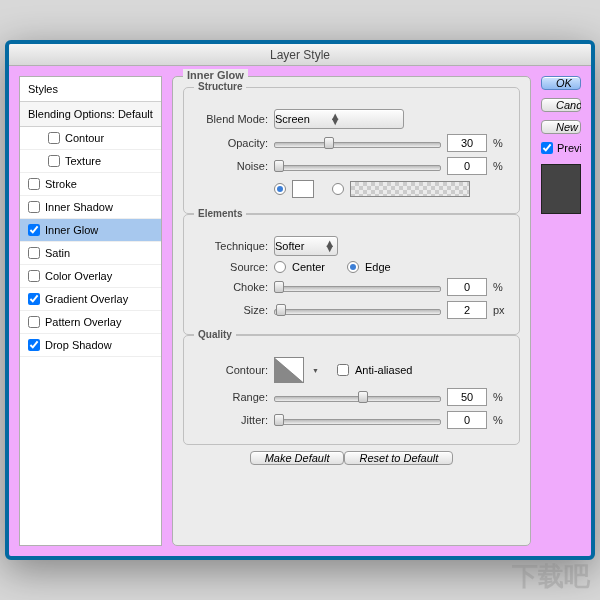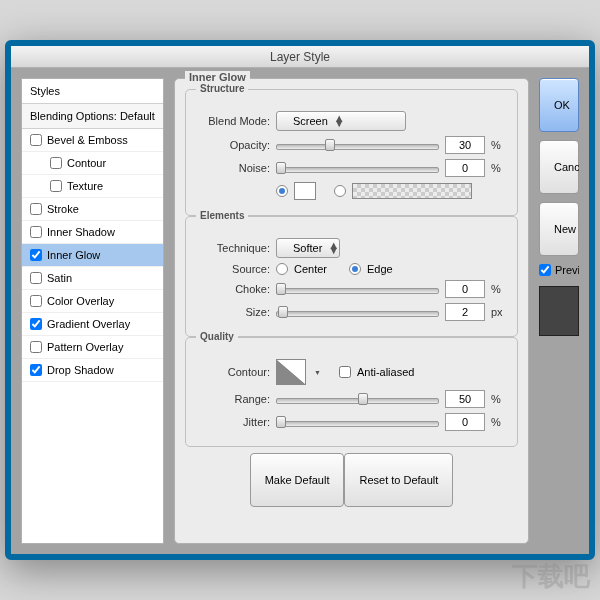--- a/index.html
+++ b/index.html
@@ -1,17 +1,17 @@
 <!DOCTYPE html>
 <html><head>
 <meta charset="utf-8">
 <style>
 * { box-sizing: border-box; font-family: "Lucida Grande", Arial, sans-serif; font-size: 11px; }
 body { margin: 0; background: #d8d8d8; display: flex; align-items: center; justify-content: center; height: 600px; }
-.window { width: 590px; height: 520px; background: #a3a3a3; border: 6px solid #0369a1; border-radius: 6px; box-shadow: 0 10px 40px rgba(0,0,0,0.4); overflow: hidden; }
+.window { width: 590px; height: 520px; background: #f0abfc; border: 4px solid #0369a1; border-radius: 6px; box-shadow: 0 10px 40px rgba(0,0,0,0.4); overflow: hidden; }
 .titlebar { height: 22px; background: linear-gradient(#f4f4f4,#d8d8d8); border-bottom: 1px solid #b0b0b0; text-align: center; line-height: 22px; font-size: 12px; color: #444; }
 .body { display: flex; padding: 10px; gap: 10px; height: calc(100% - 22px); }
 .sidebar { width: 143px; border: 1px solid #b0b0b0; background: #fff; }
 .sidebar .head { padding: 6px 8px; border-bottom: 1px solid #d0d0d0; }
 .sidebar .sub { padding: 6px 8px; border-bottom: 1px solid #d0d0d0; background: #f6f6f6; }
 .sidebar .row { padding: 5px 8px; display: flex; align-items: center; gap: 5px; border-bottom: 1px solid #eee; cursor: default; }
 .sidebar .row.selected { background: #a7c8ee; }
 .sidebar .row.indent { padding-left: 28px; }
 input[type=checkbox] { width: 12px; height: 12px; margin: 0; }
 .main { flex: 1; position: relative; }
@@ -19,51 +19,47 @@
 .legend { position: absolute; top: -8px; left: 10px; background: #ececec; padding: 0 4px; font-weight: bold; color: #555; }
 .inner-fieldset { border: 1px solid #c0c0c0; border-radius: 5px; padding: 16px 10px 10px 10px; position: relative; }
 .inner-legend { position: absolute; top: -7px; left: 10px; background: #ececec; padding: 0 4px; font-weight: bold; color: #555; font-size: 10px; }
 .form-row { display: flex; align-items: center; margin: 5px 0; gap: 6px; }
 .form-row .lbl { width: 74px; text-align: right; color: #333; }
 .slider { flex: 1; height: 14px; position: relative; }
 .slider::before { content: ""; position: absolute; top: 6px; left: 0; right: 0; height: 4px; background: linear-gradient(#bbb,#eee); border-radius: 2px; border: 1px solid #999; }
 .slider-thumb { position: absolute; top: 1px; width: 10px; height: 12px; background: linear-gradient(#fafafa,#ccc); border: 1px solid #888; border-radius: 2px; }
 .val { width: 40px; height: 18px; border: 1px solid #999; background: #fff; text-align: center; line-height: 16px; }
 .unit { width: 16px; color: #333; }
-.select { display: inline-flex; align-items: center; background: linear-gradient(#fdfdfd,#e3e3e3); border: 1px solid #999; border-radius: 3px; height: 20px; padding: 0 4px 0 16px; gap: 6px; box-shadow: 0 1px 0 #fff inset; }
+.select { display: inline-flex; align-items: center; background: linear-gradient(#fdfdfd,#e3e3e3); border: 1px solid #999; border-radius: 3px; height: 20px; padding: 0 4px 0 0; gap: 20px; box-shadow: 0 1px 0 #fff inset; }
 .select .arrows { display: flex; flex-direction: column; font-size: 6px; line-height: 5px; color: #555; }
 .radio { width: 12px; height: 12px; border-radius: 50%; border: 1px solid #888; background: #fff; display: inline-block; position: relative; }
 .radio.checked::after { content: ""; position: absolute; inset: 2px; border-radius: 50%; background: #3d7fd6; }
 .swatch { width: 22px; height: 18px; border: 1px solid #888; background: #fff; }
 .gradient-strip { width: 120px; height: 16px; border: 1px solid #888; background-image: linear-gradient(45deg,#ccc 25%,transparent 25%,transparent 75%,#ccc 75%),linear-gradient(45deg,#ccc 25%,transparent 25%,transparent 75%,#ccc 75%); background-size: 8px 8px; background-position: 0 0,4px 4px; }
 .contour-swatch { width: 30px; height: 26px; border: 1px solid #888; background: linear-gradient(to top right,#888 0%,#888 49%,#fff 51%,#fff 100%); position: relative; }
 .contour-chevron { font-size: 7px; color: #555; margin-left: 2px; }
-.button { background: linear-gradient(#fdfdfd,#e0e0e0); border: 1px solid #999; border-radius: 4px; padding: 20px 14px; cursor: default; box-shadow: 0 1px 0 #fff inset; }
+.button { background: linear-gradient(#fdfdfd,#e0e0e0); border: 1px solid #999; border-radius: 4px; padding: 0 14px; cursor: default; box-shadow: 0 1px 0 #fff inset; font-style: italic; }
 .btn-row { display: flex; justify-content: center; margin-top: 6px; }
 .right-panel { width: 40px; display: flex; flex-direction: column; gap: 8px; align-items: stretch; overflow: hidden; }
 .right-panel .button { white-space: nowrap; text-align: center; }
 .primary { background: linear-gradient(#cfe5ff,#8fb9f0); border: 1px solid #5a86c8; }
 .watermark { position: absolute; right: 10px; bottom: 6px; font-size: 26px; color: #888; opacity: 0.35; font-weight: bold; pointer-events: none; }
 .dark-box { width: 40px; height: 50px; background: #444; border: 1px solid #222; margin-top: 2px; }
 </style>
 </head>
 <body>
 
 <div class="window">
   <div class="titlebar">Layer Style</div>
   <div class="body">
 
     <div class="sidebar">
       <div class="head">Styles</div>
       <div class="sub">Blending Options: Default</div>
       <div id="sidebar-rows">
-          <div class="row">
-            <input type="checkbox" style="">
-            <span>Bevel &amp; Emboss</span>
-          </div>
           <div class="row indent">
             <input type="checkbox" style="">
             <span>Contour</span>
           </div>
           <div class="row indent">
             <input type="checkbox" style="">
             <span>Texture</span>
           </div>
           <div class="row">
             <input type="checkbox" style="">

